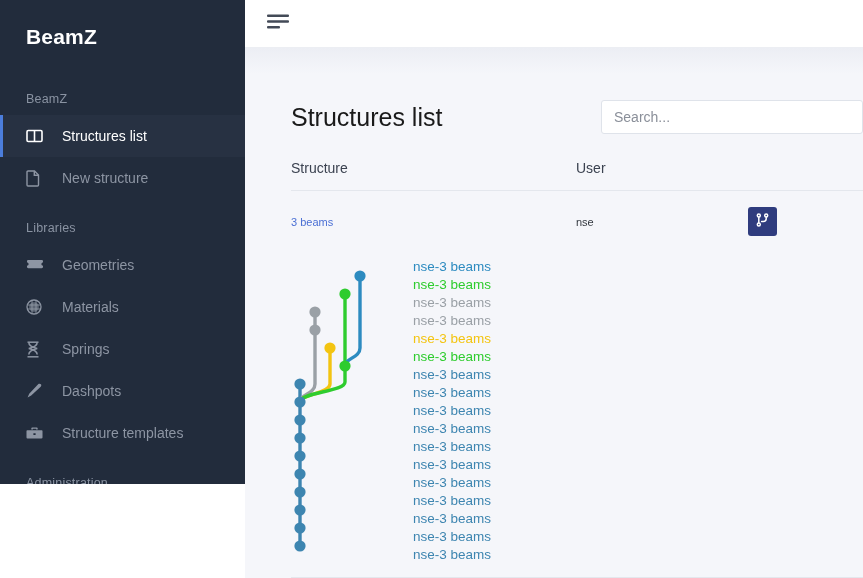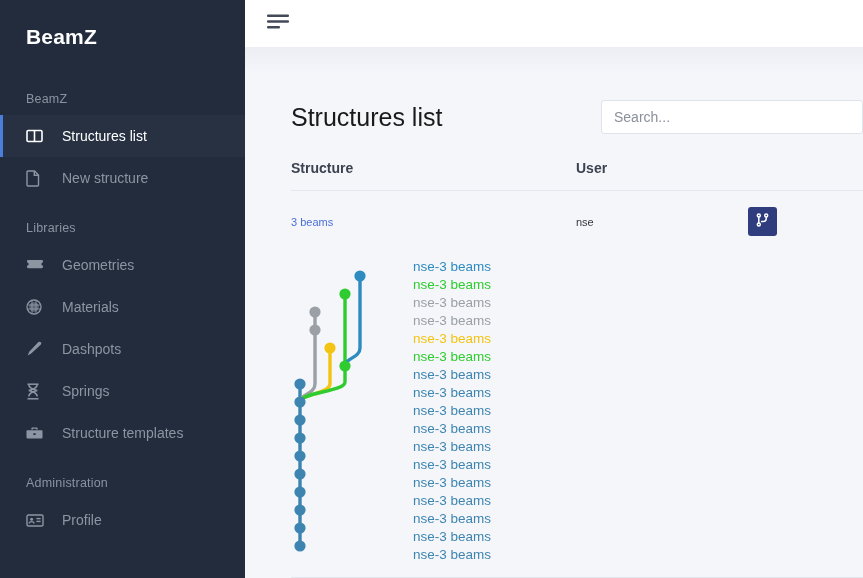--- a/index.html
+++ b/index.html
@@ -6,21 +6,21 @@
   html, body {
     width: 863px; height: 578px;
     overflow: hidden;
     font-family: "Liberation Sans", sans-serif;
     background: #ffffff;
   }
   .app { display: flex; width: 863px; height: 578px; }
 
   
   .sidebar {
-    width: 245px; min-width: 245px; height: 578px;
+    width: 245px; min-width: 245px; height: 484px;
     background: #222c3c;
     position: relative;
     overflow: hidden;
   }
   .brand {
     color: #ffffff;
     font-size: 21px;
     font-weight: bold;
     letter-spacing: 0.2px;
     padding: 25px 0 0 26px;
@@ -117,21 +117,21 @@
   
   .table-zone { padding: 26px 0 0 46px; }
   table.structures {
     width: 100%;
     border-collapse: collapse;
   }
   table.structures th {
     text-align: left;
     font-size: 14px;
     color: #3b4250;
-    font-weight: bold;
+    font-weight: normal;
     padding: 0 0 14px 0;
   }
   table.structures th.c-struct { width: 285px; }
   table.structures th.c-user   { width: 172px; }
   table.structures td {
     padding: 16px 0;
     font-size: 11px;
     color: #33383f;
     border-top: 1px solid #e4e7ed;
     vertical-align: middle;
@@ -226,37 +226,37 @@
             <line x1="1.4" y1="10" x2="14.6" y2="10" opacity=".7"></line>
           <line x1="6" y1="1.4" x2="6" y2="14.6" opacity=".7"></line>
             <line x1="10" y1="1.4" x2="10" y2="14.6" opacity=".7"></line>
         </svg>
       </span>
       <span>Materials</span>
     </div>
 
     <div class="nav-item">
       <span class="ic">
-        <svg width="16" height="16" viewBox="0 0 16 16" fill="currentColor">
-          <path d="M12.4 1.1c.7-.7 1.9-.5 2.5.2.6.7.5 1.8-.2 2.4L5.2 12.6 1.6 14.4l1.6-3.7z"></path>
-        </svg>
-      </span>
-      <span>Dashpots</span>
-    </div>
-
-    <div class="nav-item">
-      <span class="ic">
         <svg width="14" height="17" viewBox="0 0 14 17" fill="none" stroke="currentColor" stroke-width="1.5">
           <line x1="1.5" y1="1.2" x2="12.5" y2="1.2"></line>
             <line x1="1.5" y1="15.8" x2="12.5" y2="15.8"></line>
           <path d="M2.8 1.4c0 4 8.4 6 8.4 6s-8.4 2-8.4 6"></path>
             <path d="M11.2 1.4c0 4-8.4 6-8.4 6s8.4 2 8.4 6"></path>
         </svg>
       </span>
       <span>Springs</span>
+    </div>
+
+    <div class="nav-item">
+      <span class="ic">
+        <svg width="16" height="16" viewBox="0 0 16 16" fill="currentColor">
+          <path d="M12.4 1.1c.7-.7 1.9-.5 2.5.2.6.7.5 1.8-.2 2.4L5.2 12.6 1.6 14.4l1.6-3.7z"></path>
+        </svg>
+      </span>
+      <span>Dashpots</span>
     </div>
 
     <div class="nav-item">
       <span class="ic">
         <svg width="17" height="14" viewBox="0 0 17 14" fill="currentColor">
           <path d="M6.2 1.4h4.6c.5 0 .9.4.9.9v1.1h-1.6v-.6H6.9v.6H5.3V2.3c0-.5.4-.9.9-.9z"></path>
           <path d="M1.2 4.3h14.6c.4 0 .7.3.7.7v6.6c0 .5-.4.9-.9.9H1.4c-.5 0-.9-.4-.9-.9V5c0-.4.3-.7.7-.7zM7.4 7.3h2.2v1.6H7.4z" fill-rule="evenodd"></path>
         </svg>
       </span>
       <span>Structure templates</span>

